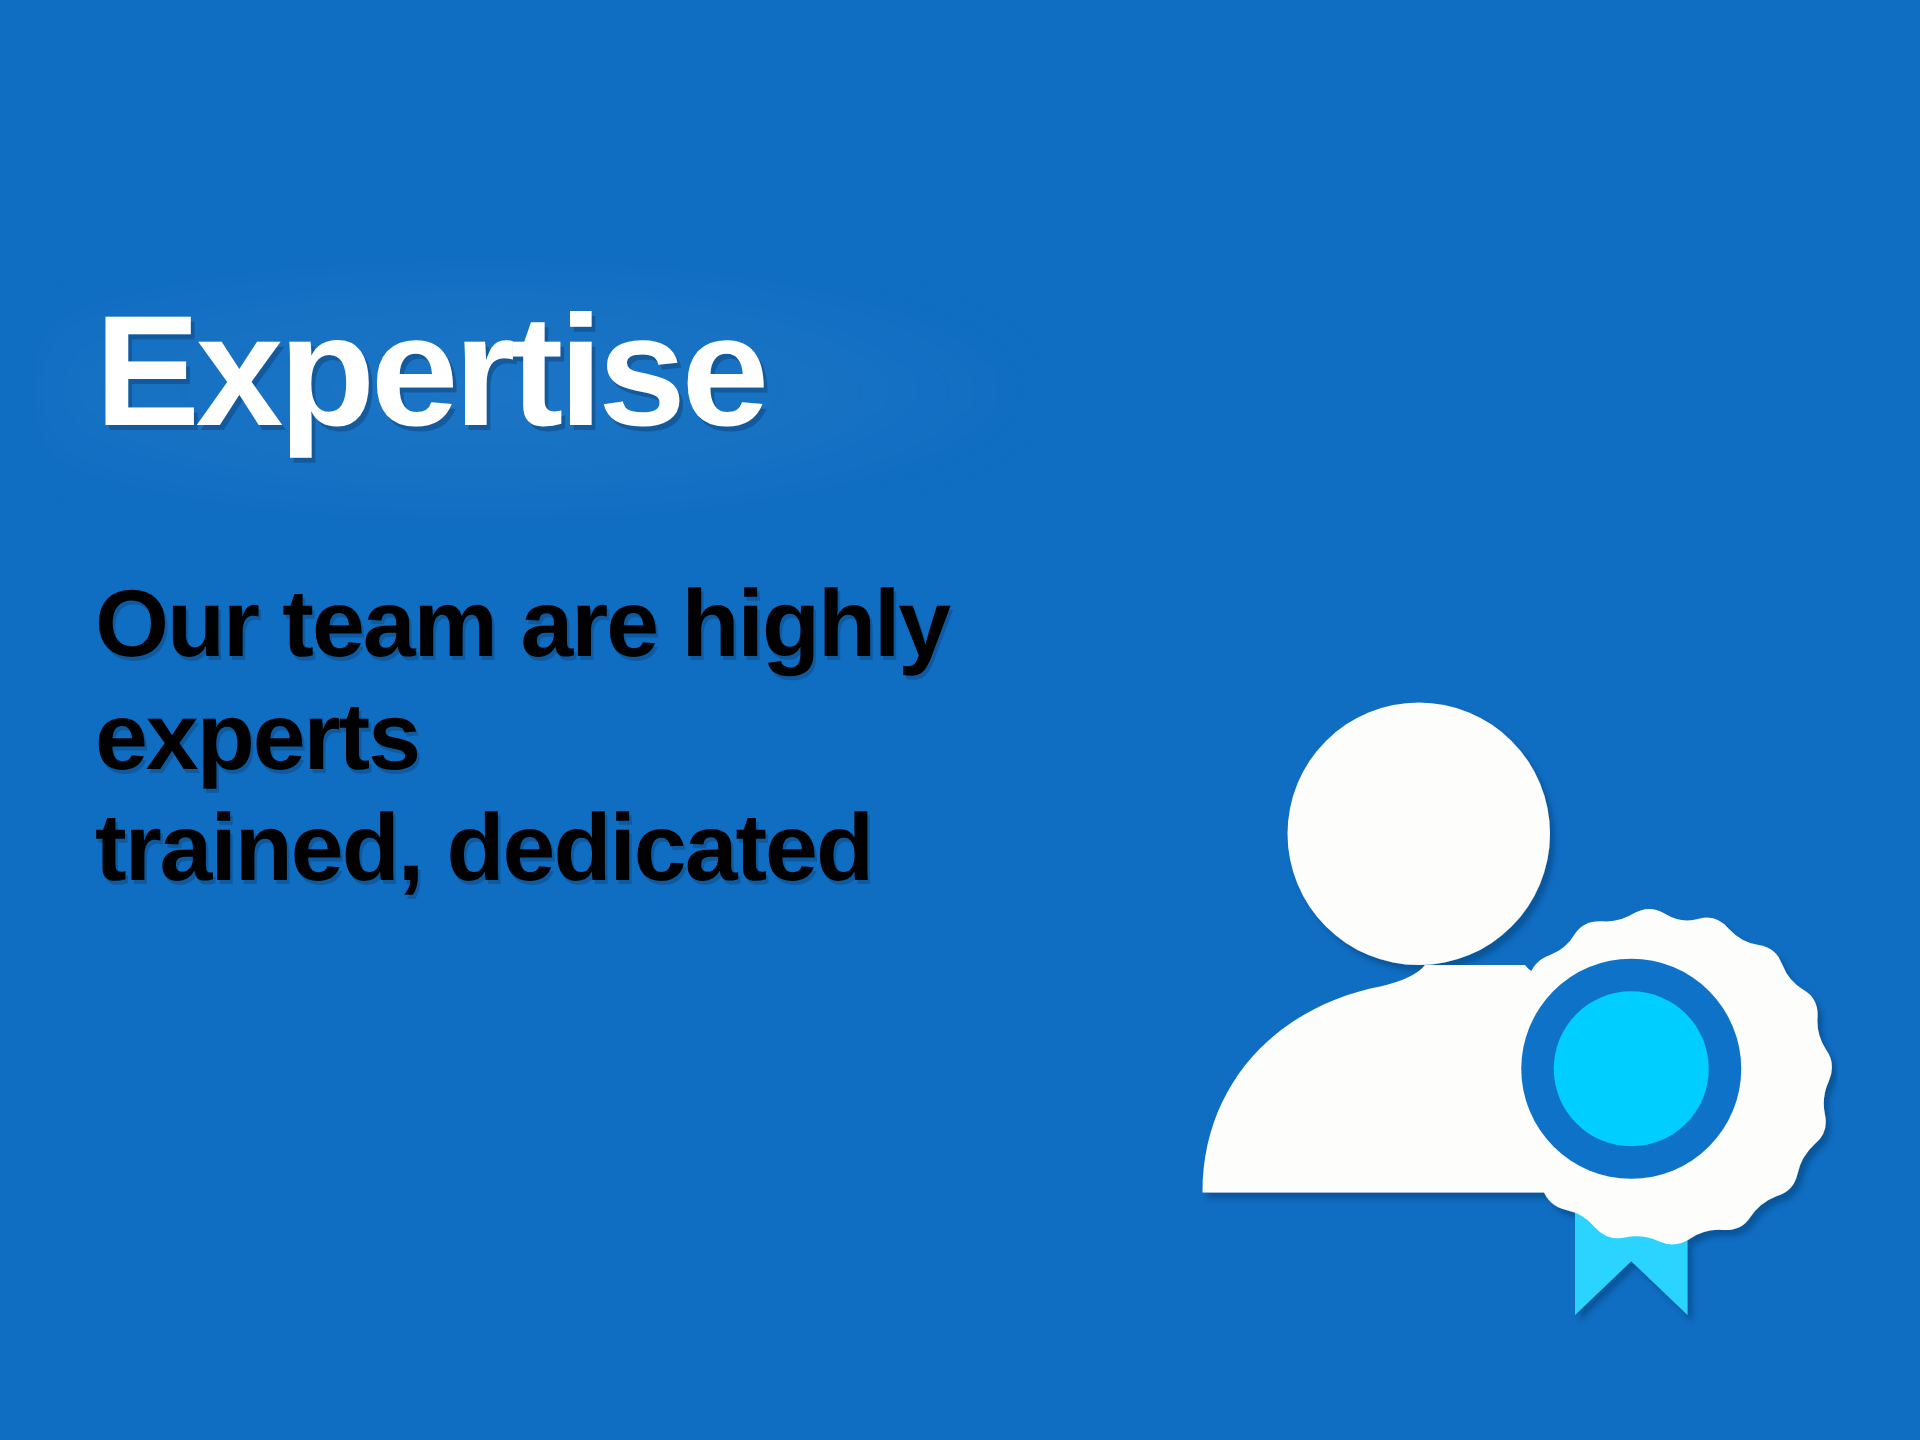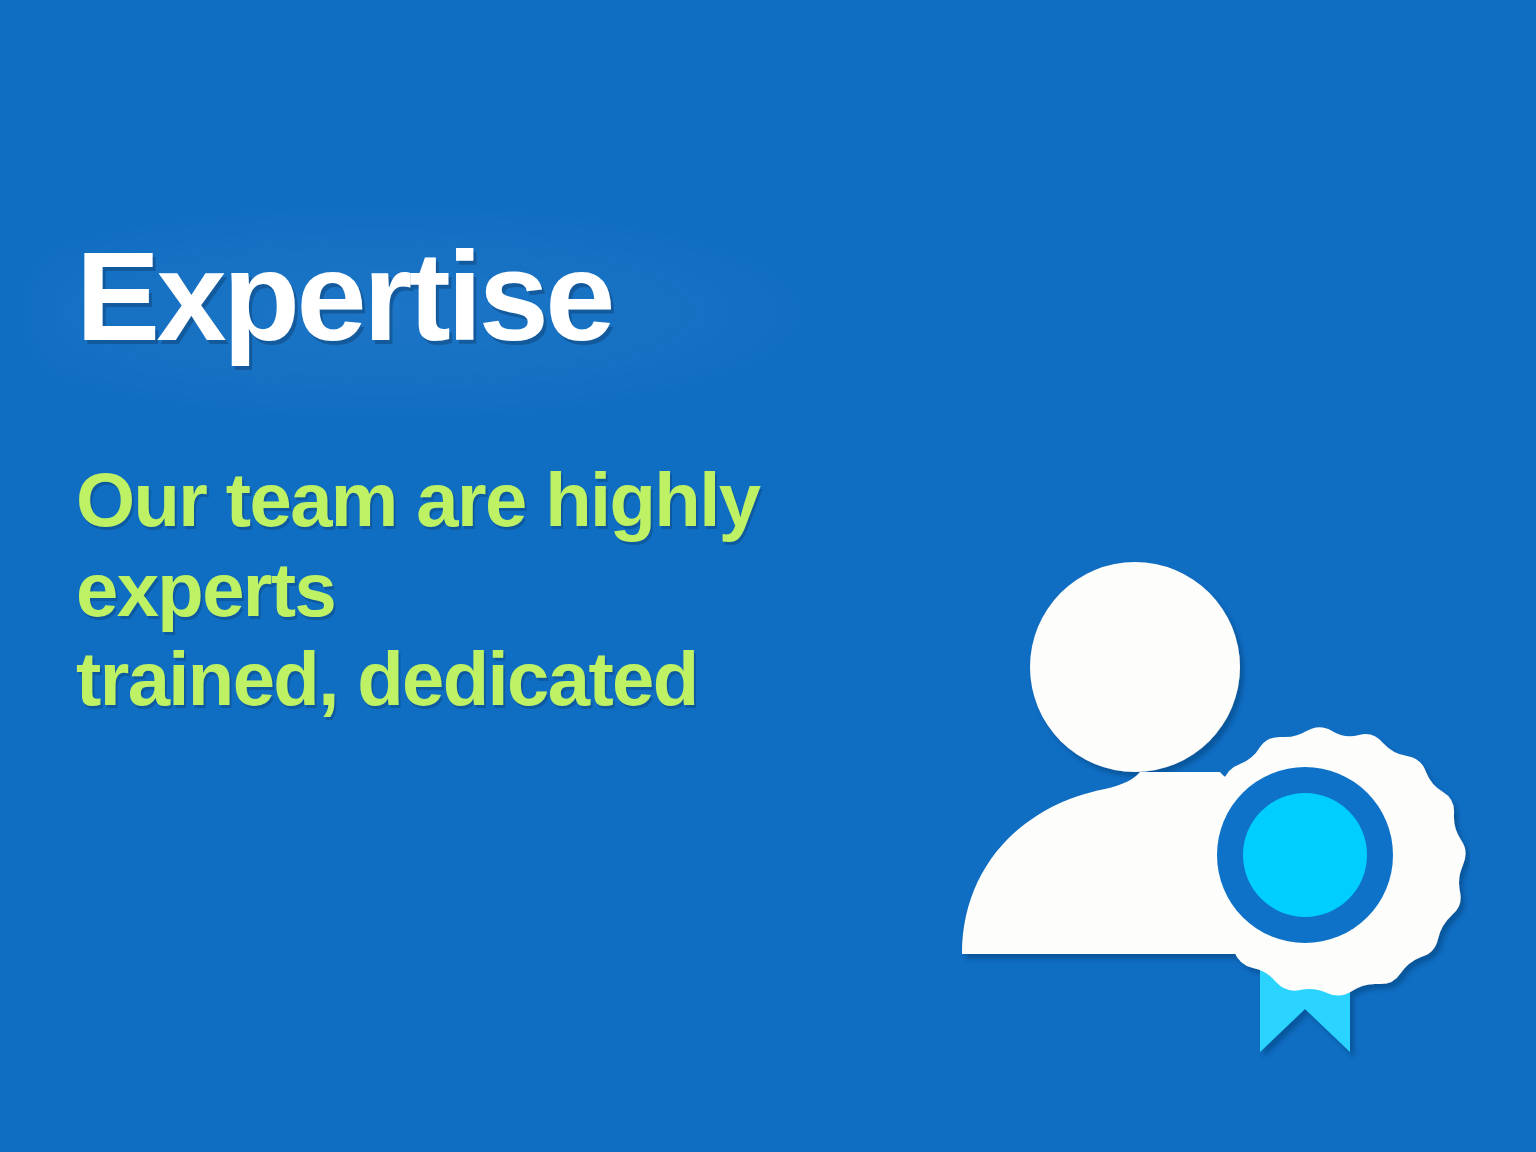--- a/index.html
+++ b/index.html
@@ -44,21 +44,21 @@
     font-stretch: condensed;
     text-shadow: 3px 4px 0 rgba(13, 62, 110, 0.45);
     white-space: nowrap;
   }
   .subtitle {
     position: absolute;
     left: 76px;
     top: 443px;
     margin: 0;
     width: 840px;
-    color: #bef264;
+    color: #000000;
     font-size: 76px;
     line-height: 1.18;
     font-weight: 700;
     letter-spacing: -1.6px;
     text-shadow: 2px 3px 0 rgba(13, 62, 110, 0.40);
   }
   .subtitle .line { display: block; }
 
   .hero-icon {
     position: absolute;

